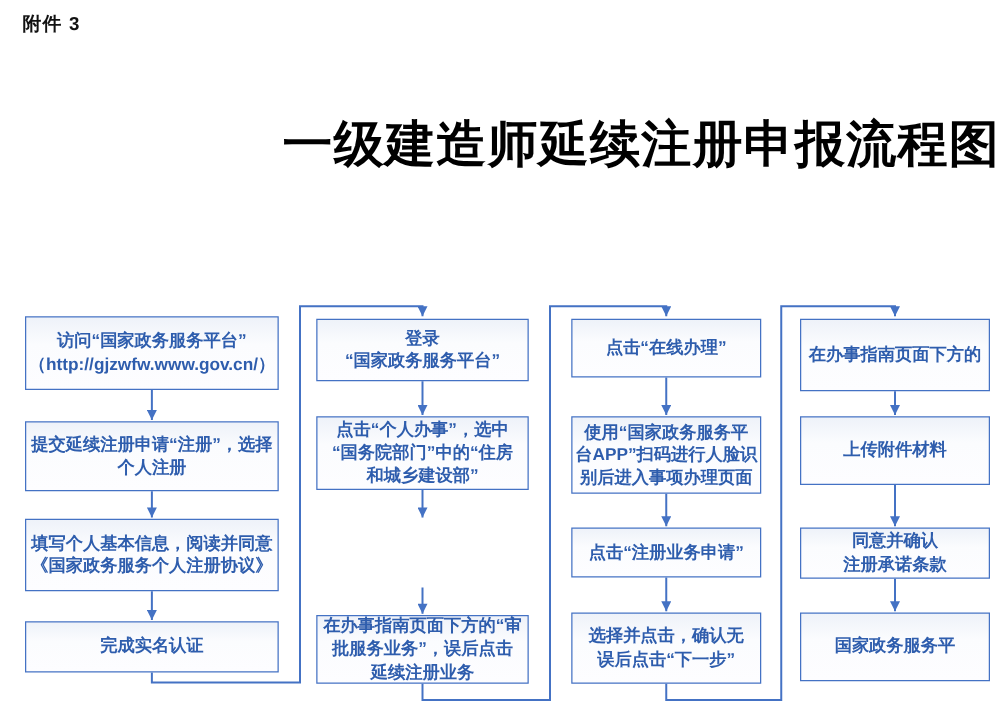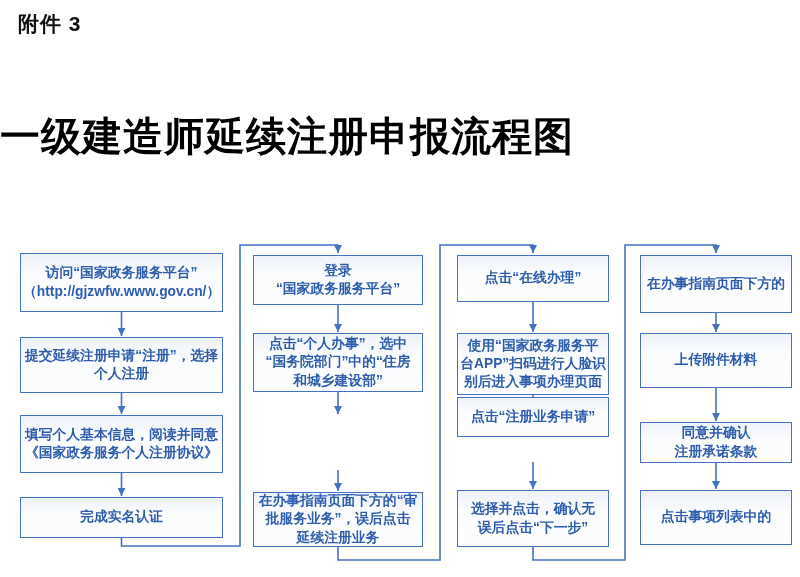--- a/index.html
+++ b/index.html
@@ -12,26 +12,26 @@
   html,body{background:#fff;}
   .page{
     position:relative;
     width:800px;height:577px;
     background:var(--background);
     overflow:hidden;
     font-family:"Liberation Sans","DejaVu Sans",sans-serif;
   }
   .attachment{
     position:absolute;left:18px;top:10px;
-    font-size:21px;font-weight:600;color:#111;
+    font-size:15px;font-weight:600;color:#111;
     letter-spacing:1px;
   }
   .doc-title{
-    position:absolute;left:0;top:113px;width:800px;
-    text-align:left;
+    position:absolute;left:0;top:92px;width:800px;
+    text-align:right;
     font-family:"Liberation Serif","DejaVu Serif",serif;
     font-weight:700;font-size:40px;line-height:1.2;
     color:var(--title-color);
     letter-spacing:1px;
   }
   .flow{position:absolute;left:0;top:0;width:653px;height:577px;padding-left:40px;}
   svg.connectors{position:absolute;left:0;top:0;width:800px;height:577px;}
   svg.connectors path.wire{
     fill:none;
     stroke:var(--line-color);
@@ -122,36 +122,36 @@
     </div>
 
     <div class="box" style="left:457px;top:333px;width:152px;height:62px">
       <span>使用“国家政务服务平
 台APP”扫码进行人脸识
 别后进入事项办理页面</span>
     </div>
     <div class="box" style="left:457px;top:255px;width:152px;height:47px">
       <span>点击“在线办理”</span>
     </div>
-    <div class="box" style="left:457px;top:397px;width:152px;height:40px">
+    <div class="box" style="left:457px;top:422px;width:152px;height:40px">
       <span>点击“注册业务申请”</span>
     </div>
     <div class="box" style="left:457px;top:490px;width:152px;height:57px">
       <span>选择并点击，确认无
 误后点击“下一步”</span>
     </div>
 
     <div class="box" style="left:640px;top:255px;width:152px;height:58px">
       <span>在办事指南页面下方的</span>
     </div>
     <div class="box" style="left:640px;top:333px;width:152px;height:55px">
       <span>上传附件材料</span>
     </div>
     <div class="box" style="left:640px;top:422px;width:152px;height:41px">
       <span>同意并确认
 注册承诺条款</span>
     </div>
     <div class="box" style="left:640px;top:490px;width:152px;height:55px">
-      <span>点击事项列表中的</span>
+      <span>国家政务服务平</span>
     </div>
 
   </div>
 </div>
 
 </body></html>

